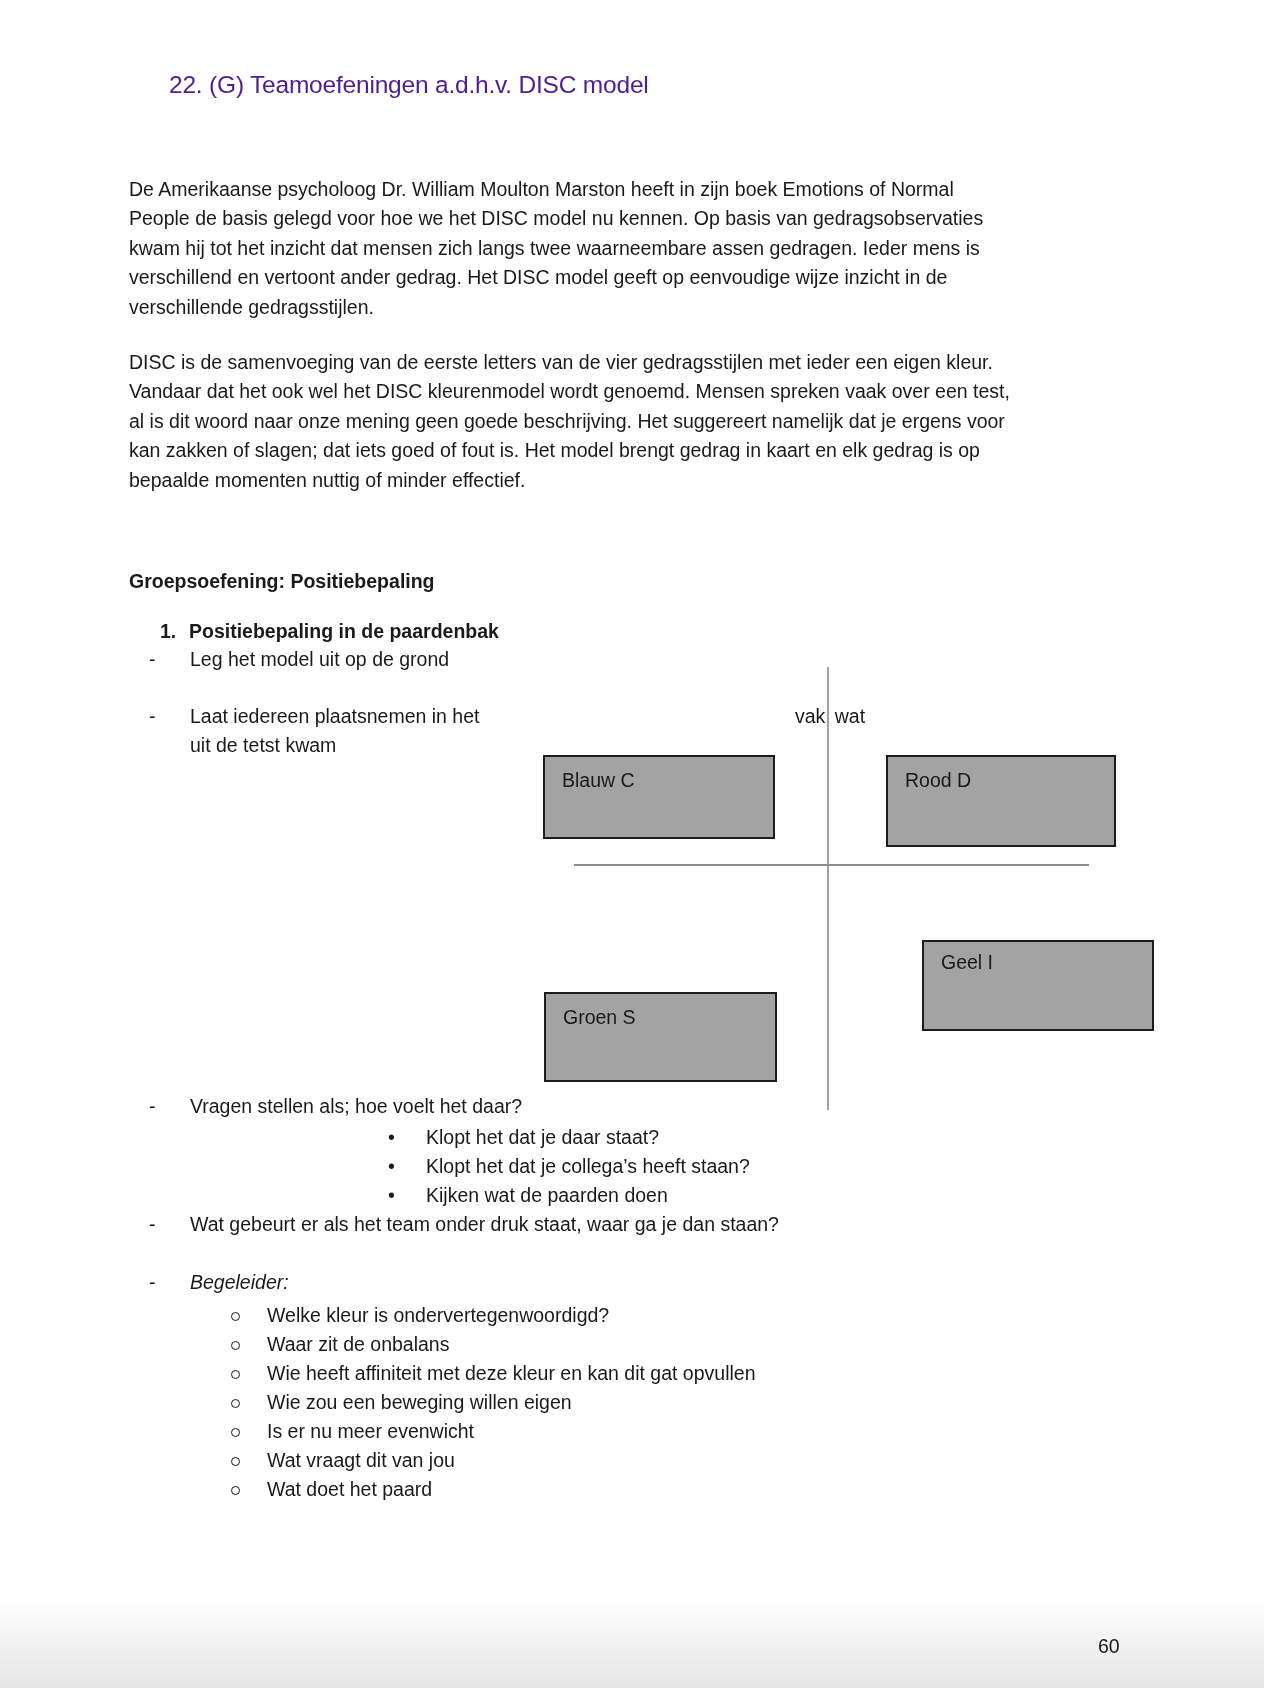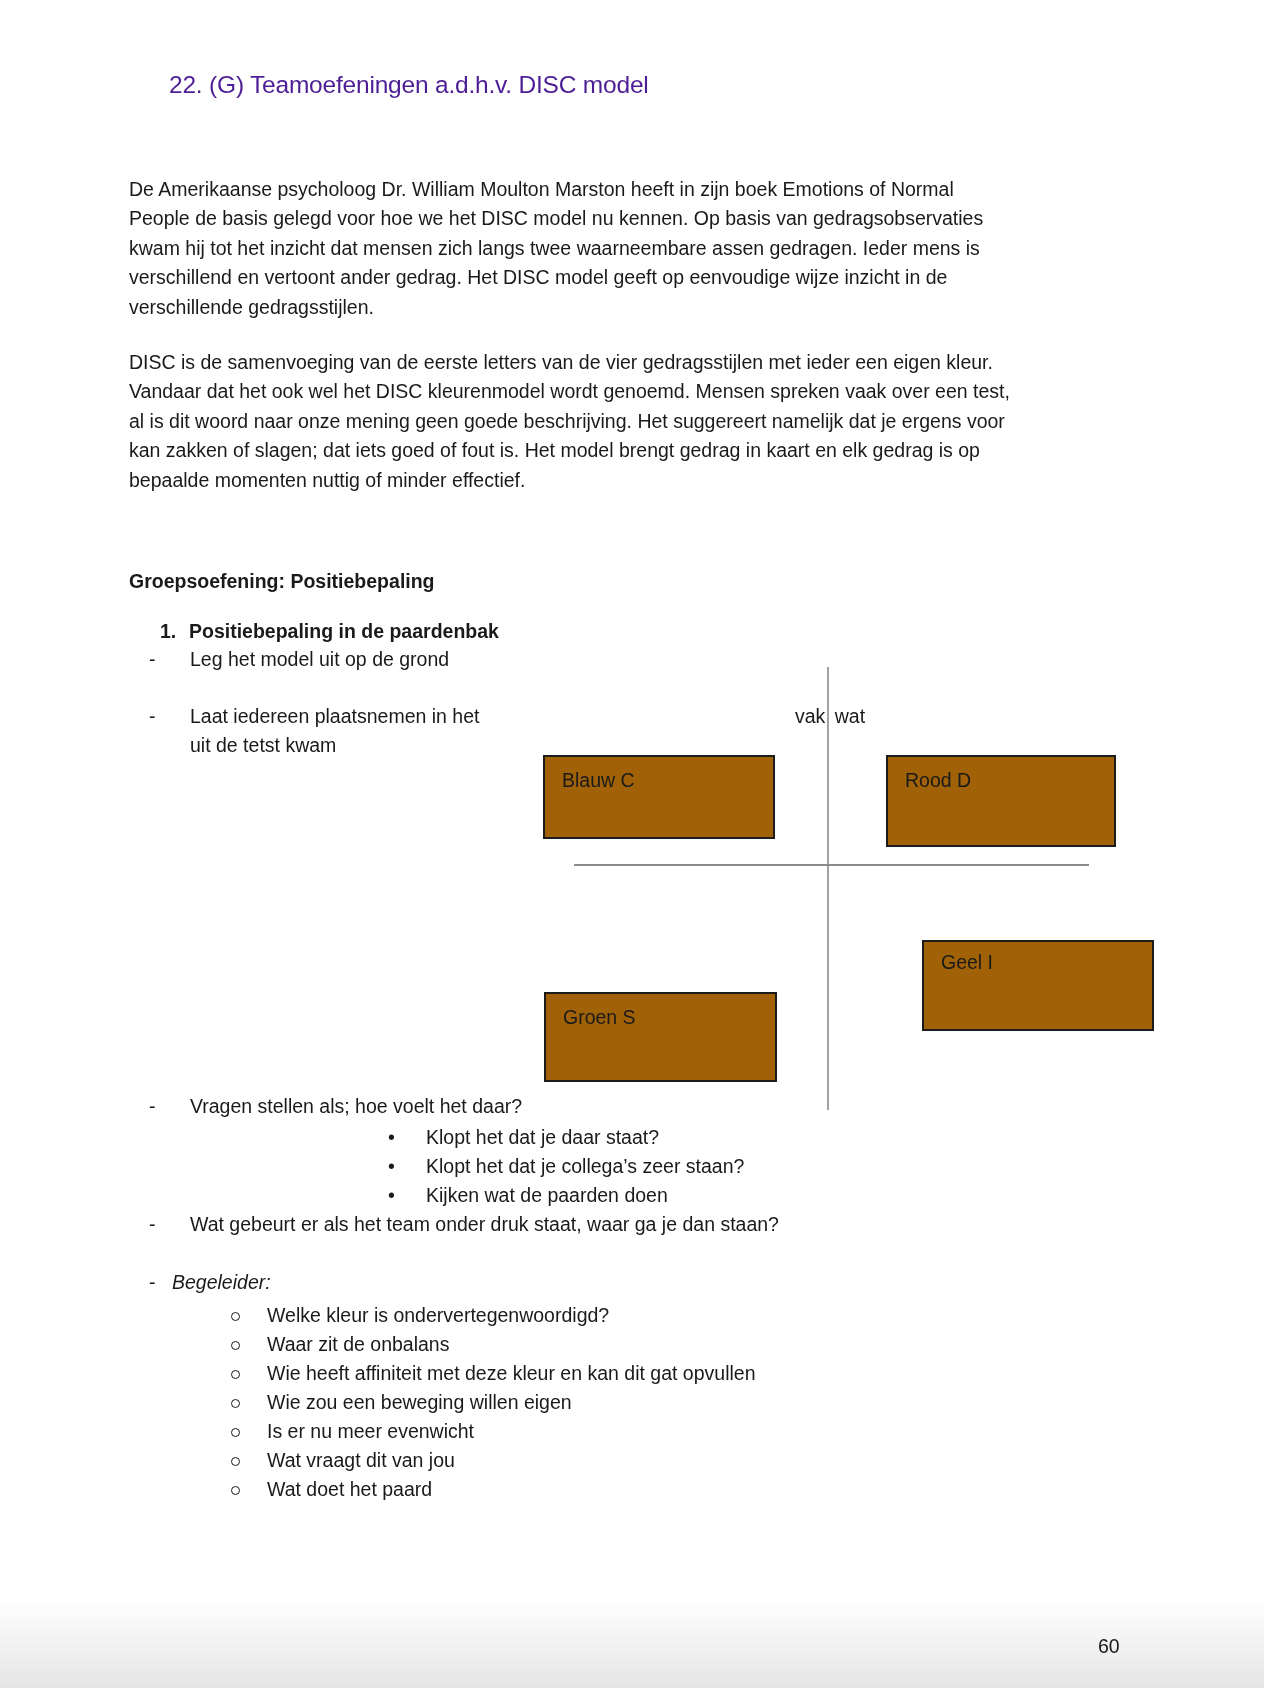--- a/index.html
+++ b/index.html
@@ -12,21 +12,21 @@
   .abs { position:absolute; }
   .t  { font-size:19.5px; line-height:29.4px; white-space:nowrap; color:#1a1a1a; }
   .b  { font-weight:bold; }
   .i  { font-style:italic; }
   .heading {
     font-size:24.5px; line-height:34px; letter-spacing:-0.2px;
     color:#4c1d95; white-space:nowrap;
   }
   .para .line { font-size:19.5px; line-height:29.4px; white-space:nowrap; }
   .qbox {
-    position:absolute; border:2px solid #1c1c1c; background:#a16207;
+    position:absolute; border:2px solid #1c1c1c; background:#a3a3a3;
     box-sizing:border-box; padding:12px 0 0 17px;
   }
   .qbox span { font-size:19.5px; line-height:22px; white-space:nowrap; }
   .vline { position:absolute; width:2px; background:#a3a3a3; }
   .hline { position:absolute; height:2px; background:#8c8c8c; }
   .circle-glyph {
     position:absolute; width:9px; height:9px; box-sizing:border-box;
     border:1.6px solid #1a1a1a; border-radius:50%;
   }
   .bottom-shade {
@@ -88,30 +88,30 @@
     <span>Geel I</span>
   </div>
 
   <div class="abs t" style="left:149px; top:1092px;">-</div>
   <div class="abs t" style="left:190px; top:1092px;">Vragen stellen als; hoe voelt het daar?</div>
 
   <div class="abs t" style="left:388px; top:1123px;">•</div>
   <div class="abs t" style="left:426px; top:1123px;">Klopt het dat je daar staat?</div>
 
   <div class="abs t" style="left:388px; top:1152px;">•</div>
-  <div class="abs t" style="left:426px; top:1152px;">Klopt het dat je collega’s zeer staan?</div>
+  <div class="abs t" style="left:426px; top:1152px;">Klopt het dat je collega’s heeft staan?</div>
 
   <div class="abs t" style="left:388px; top:1181px;">•</div>
   <div class="abs t" style="left:426px; top:1181px;">Kijken wat de paarden doen</div>
 
   <div class="abs t" style="left:149px; top:1210px;">-</div>
   <div class="abs t" style="left:190px; top:1210px;">Wat gebeurt er als het team onder druk staat, waar ga je dan staan?</div>
 
   <div class="abs t" style="left:149px; top:1268px;">-</div>
-  <div class="abs t i" style="left:172px; top:1268px;">Begeleider:</div>
+  <div class="abs t i" style="left:190px; top:1268px;">Begeleider:</div>
 
   <div class="circle-glyph" style="left:231px; top:1312px;"></div>
   <div class="abs t" style="left:267px; top:1301px;">Welke kleur is ondervertegenwoordigd?</div>
 
   <div class="circle-glyph" style="left:231px; top:1341px;"></div>
   <div class="abs t" style="left:267px; top:1330px;">Waar zit de onbalans</div>
 
   <div class="circle-glyph" style="left:231px; top:1370px;"></div>
   <div class="abs t" style="left:267px; top:1359px;">Wie heeft affiniteit met deze kleur en kan dit gat opvullen</div>
 

